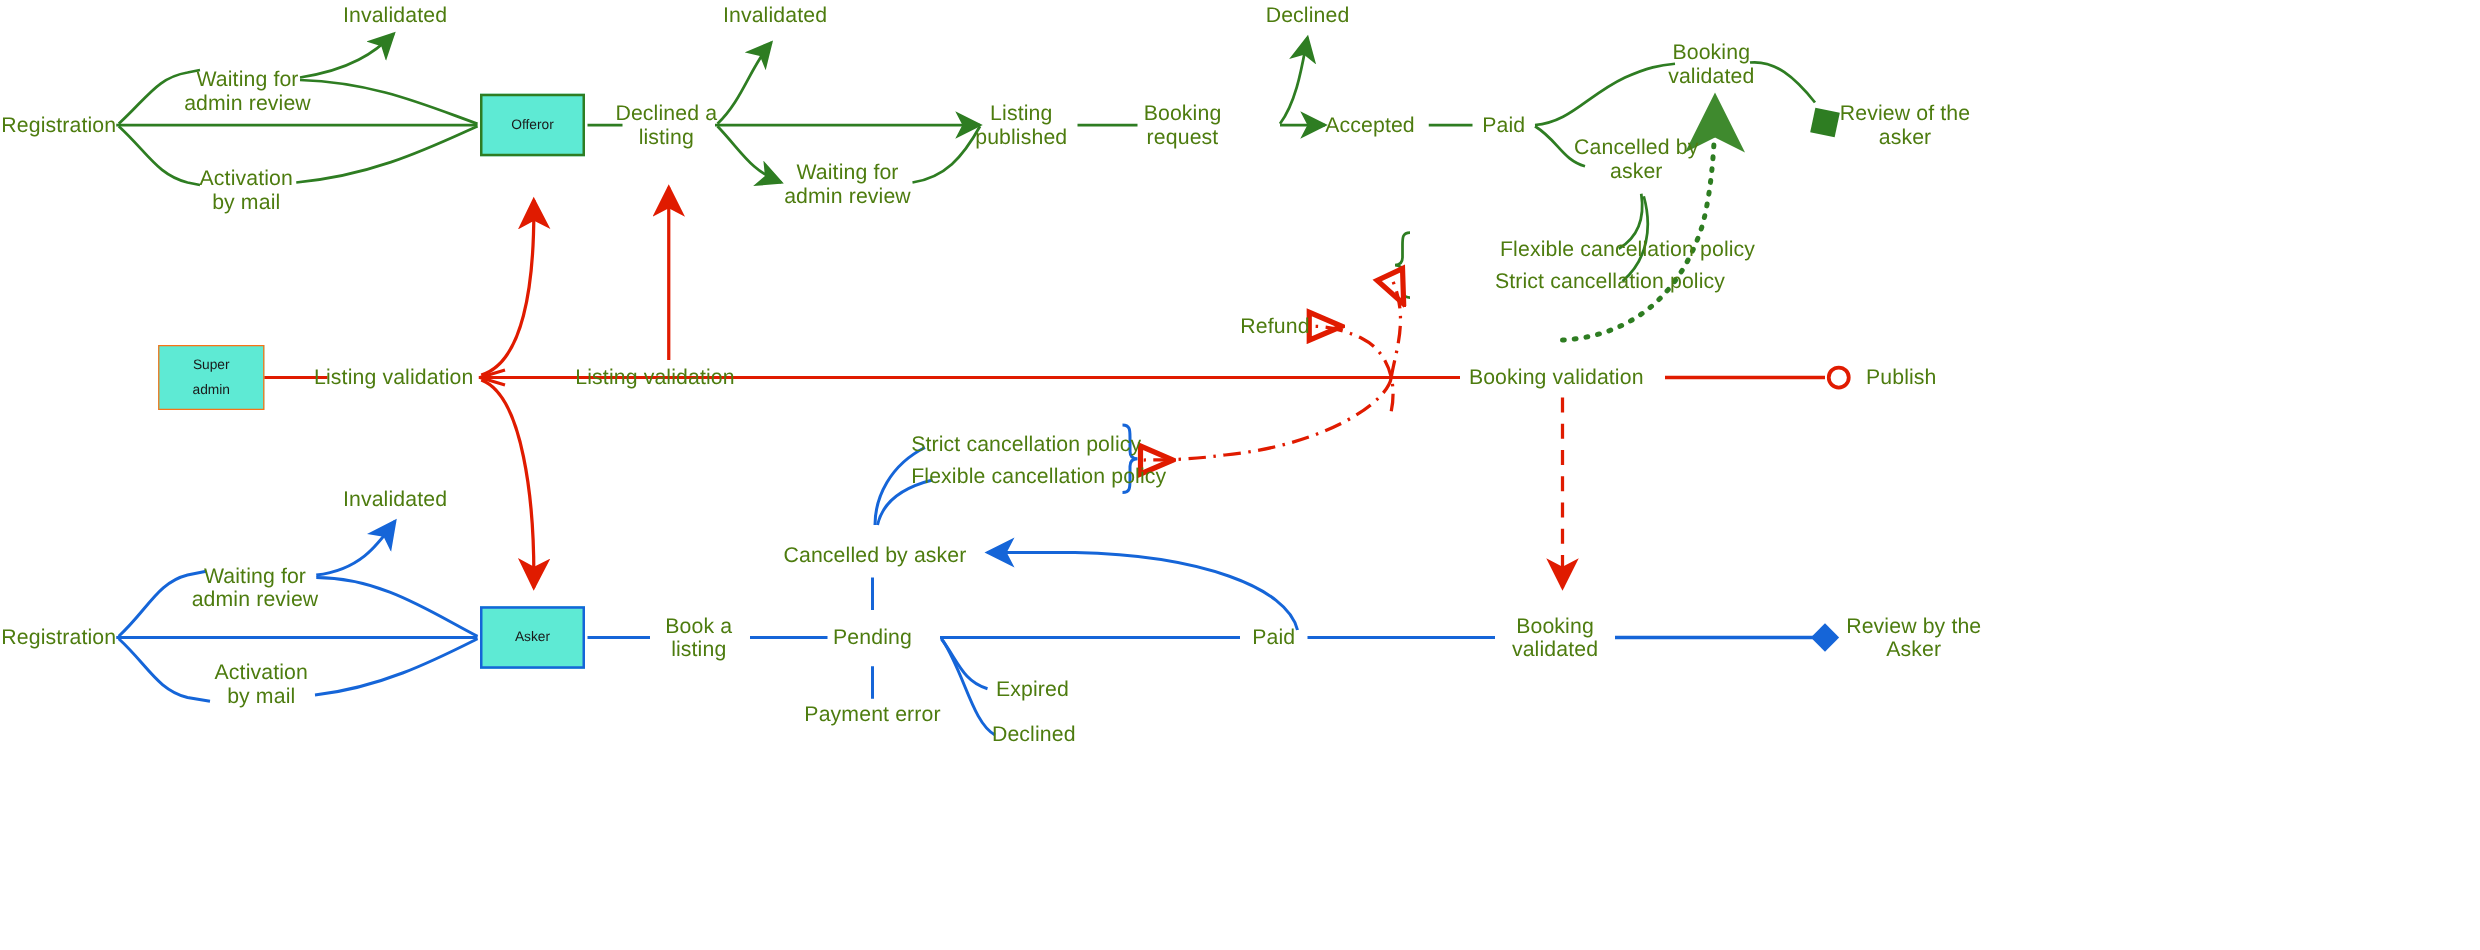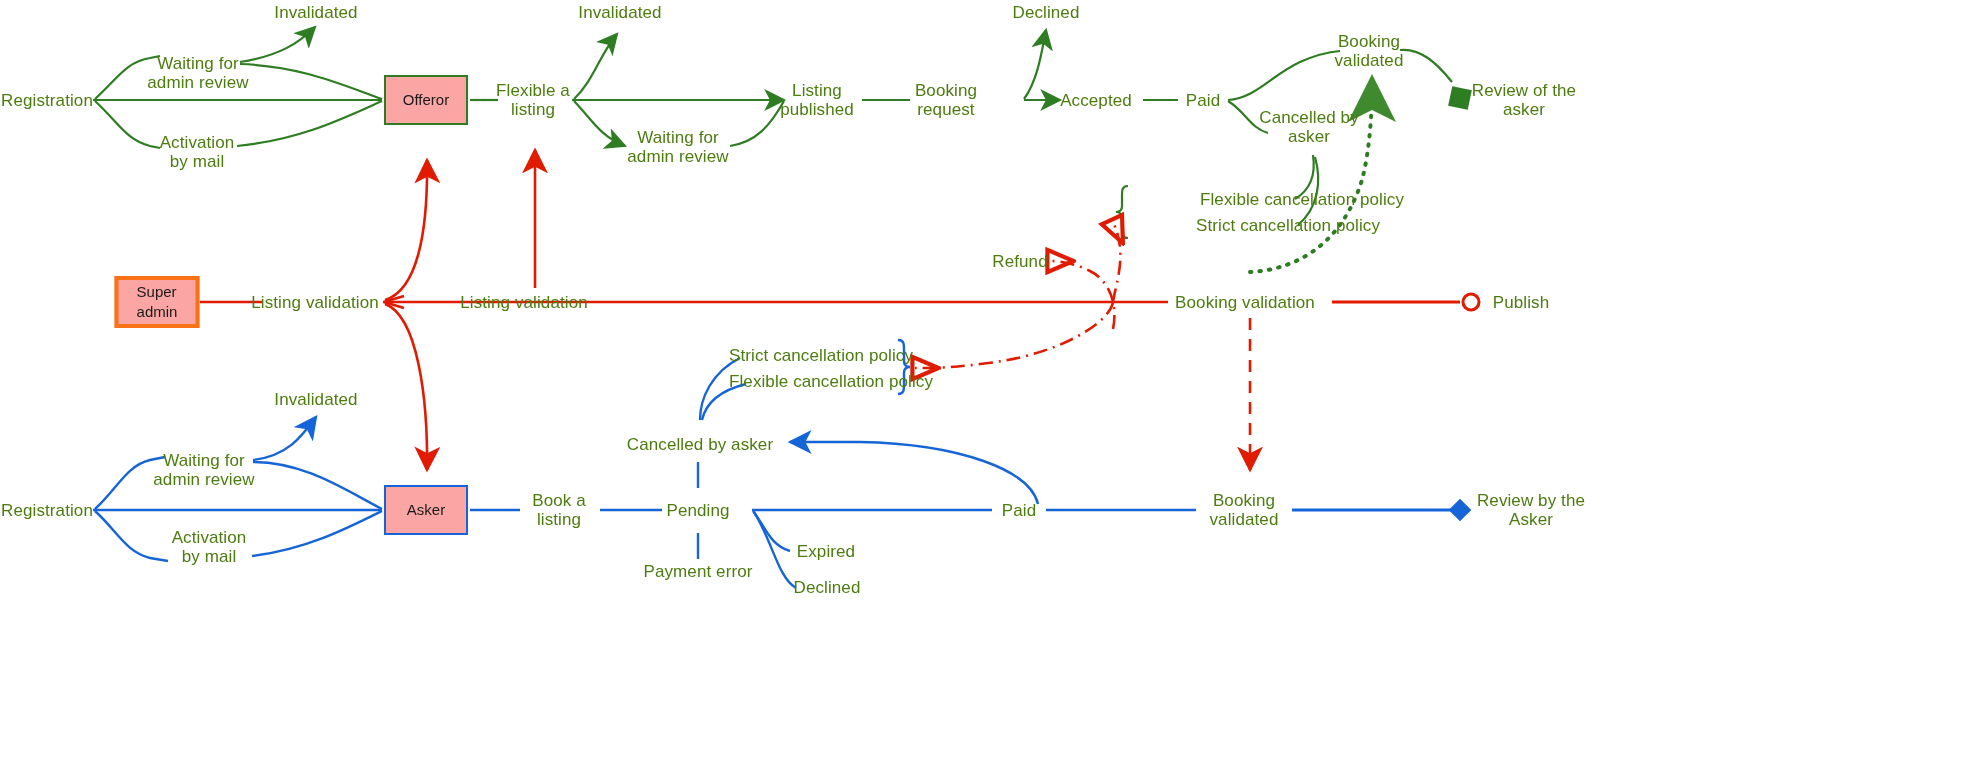--- a/index.html
+++ b/index.html
@@ -38,29 +38,29 @@
   }
   .lbl.left {
     text-align: left;
   }
   .nodebox {
     position: absolute;
     transform: translate(-50%, -50%);
     display: flex;
     align-items: center;
     justify-content: center;
-    background: #fca5a5;
-    font-size: 15px;
+    background: #5eead4;
+    font-size: 11px;
     line-height: 20px;
-    text-align: left;
+    text-align: center;
     white-space: pre-line;
     box-sizing: border-box;
   }
   .nodebox.green { border: 2px solid #2e7d22; }
-  .nodebox.red   { border: 4px solid #f97316; }
+  .nodebox.red   { border: 1px solid #f97316; margin-left: 12px; }
   .nodebox.blue  { border: 2px solid #1565d8; }
 </style>
 </head>
 <body>
 
 <div id="stage">
 
   <svg id="wires" viewBox="0 0 1984 760">
     <defs>
       <marker id="gArrow" markerWidth="12" markerHeight="12" refX="9" refY="5" orient="auto">
@@ -175,21 +175,21 @@
     <rect x="1452" y="502" width="16" height="16" fill="#1565d8" transform="rotate(45 1460 510)"></rect>
   </svg>
 
   <div class="lbl" style="left:47px;  top:100px;">Registration</div>
   <div class="lbl" style="left:198px; top:73px;">Waiting for
 admin review</div>
   <div class="lbl" style="left:197px; top:152px;">Activation
 by mail</div>
   <div class="lbl" style="left:316px; top:12px;">Invalidated</div>
   <div class="nodebox green" style="left:426px; top:100px; width:84px; height:50px;">Offeror</div>
-  <div class="lbl" style="left:533px; top:100px;">Flexible a
+  <div class="lbl" style="left:533px; top:100px;">Declined a
 listing</div>
   <div class="lbl" style="left:620px; top:12px;">Invalidated</div>
   <div class="lbl" style="left:678px; top:147px;">Waiting for
 admin review</div>
   <div class="lbl" style="left:817px; top:100px;">Listing
 published</div>
   <div class="lbl" style="left:946px; top:100px;">Booking
 request</div>
   <div class="lbl" style="left:1046px;top:12px;">Declined</div>
   <div class="lbl" style="left:1096px;top:100px;">Accepted</div>

